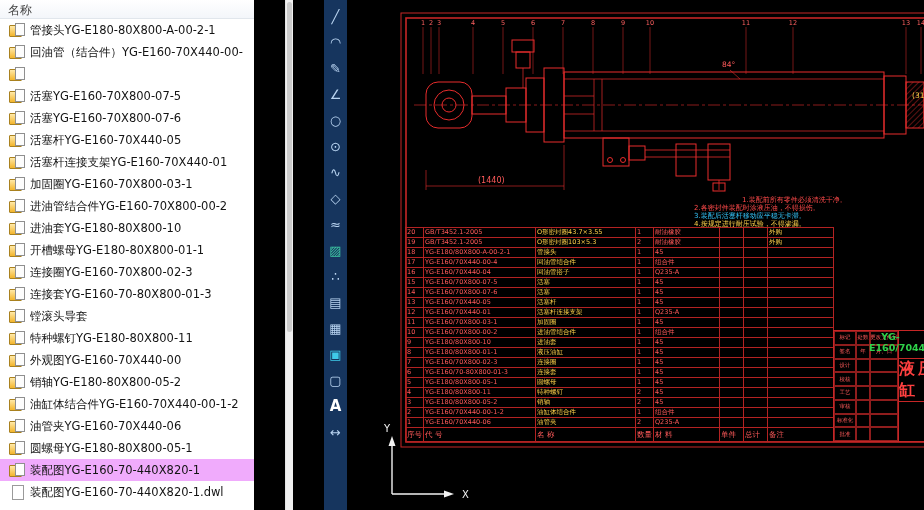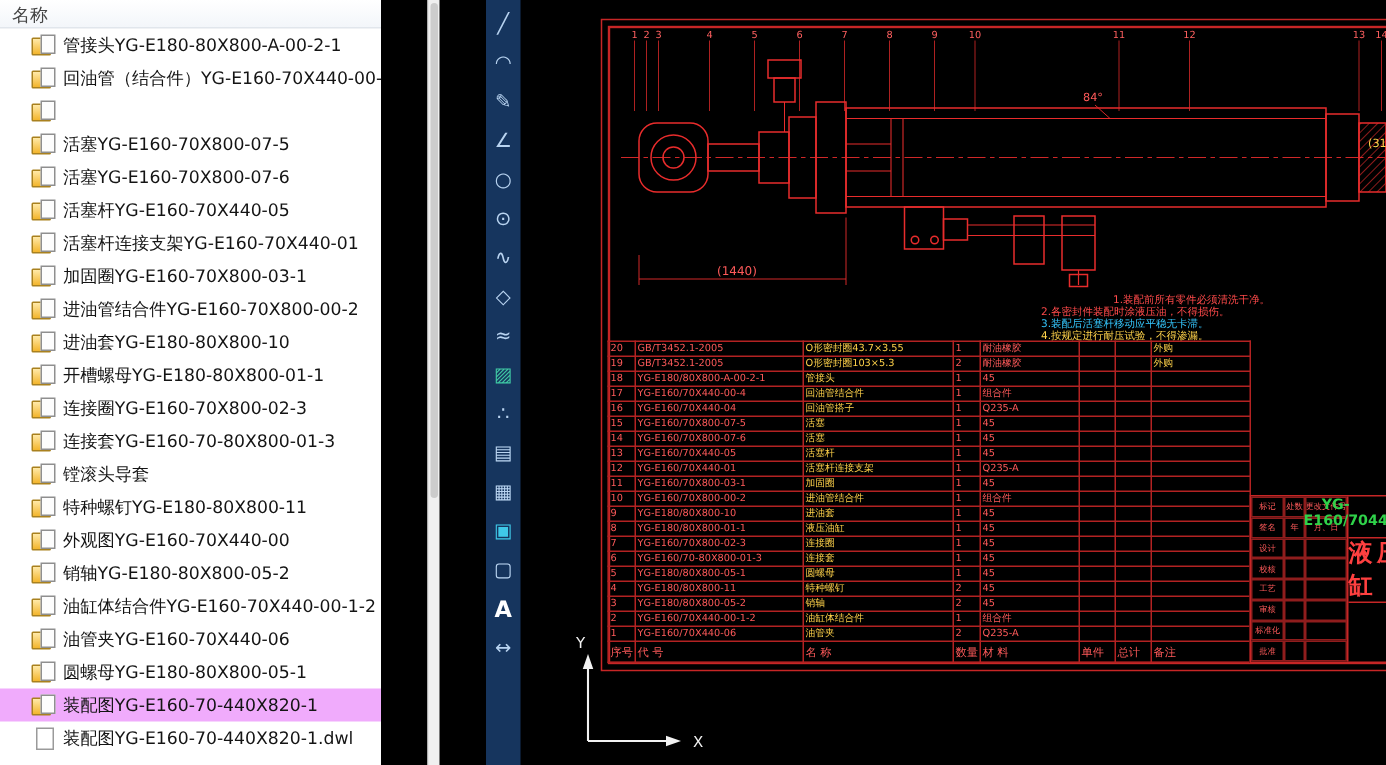--- a/index.html
+++ b/index.html
@@ -4,21 +4,21 @@
 <style>
   html,body{margin:0;padding:0;background:#000;}
   .app{width:924px;height:510px;display:flex;overflow:hidden;position:relative;
        font-family:"DejaVu Sans",sans-serif;background:#000;gap:31px;}
 
   
   .file-panel{width:254px;background:#fff;display:flex;flex-direction:column;overflow:hidden;}
   .panel-header{height:19px;box-sizing:border-box;background:linear-gradient(#ffffff,#f3f6fa);
       border-bottom:1px solid #e1e6ec;font-size:12px;color:#444;padding:2px 0 0 8px;}
   .file-list{flex:1;overflow:hidden;}
-  .frow{display:flex;align-items:center;height:22px;padding-left:21px;font-size:11.5px;color:#141414;
+  .frow{display:flex;align-items:center;height:22px;padding-left:9px;font-size:11.5px;color:#141414;
       white-space:nowrap;overflow:hidden;cursor:default;}
   .frow.sel{background:#f0abfc;}
   .ficon{width:16px;height:14px;margin-right:5px;position:relative;flex:none;}
   .ficon.fold::before{content:"";position:absolute;left:0;bottom:0;width:11px;height:10px;
       background:linear-gradient(#ffe9a8,#f3b52c);border:1px solid #a9811f;border-radius:1px;}
   .ficon.fold::after{content:"";position:absolute;right:0;top:0;width:8px;height:11px;
       background:#fdfdfd;border:1px solid #8f8f8f;}
   .ficon.plain::before{content:"";position:absolute;left:3px;top:0;width:10px;height:13px;
       background:#fff;border:1px solid #9a9a9a;}
 

